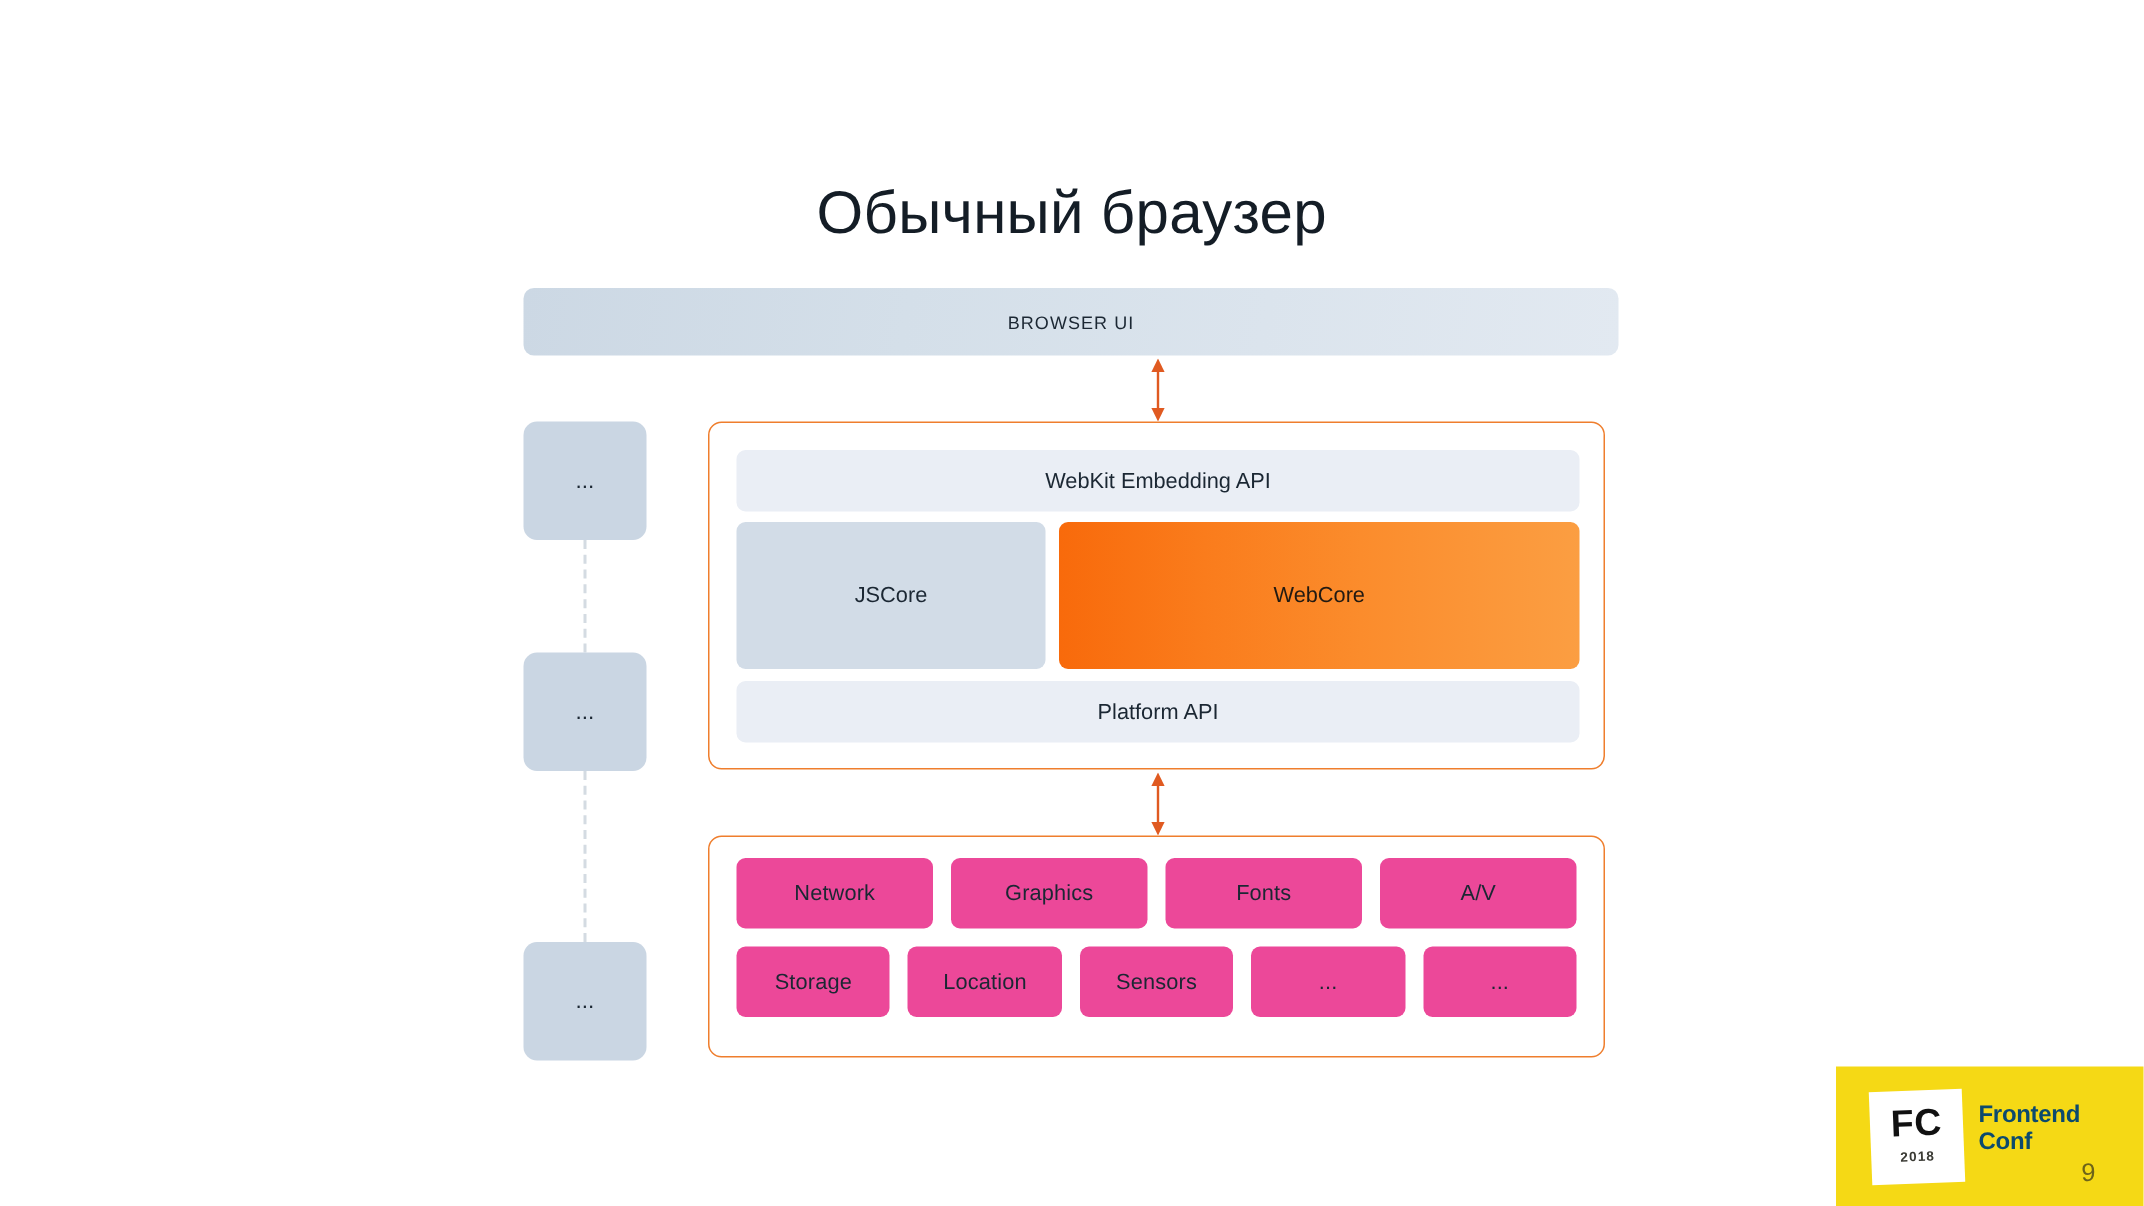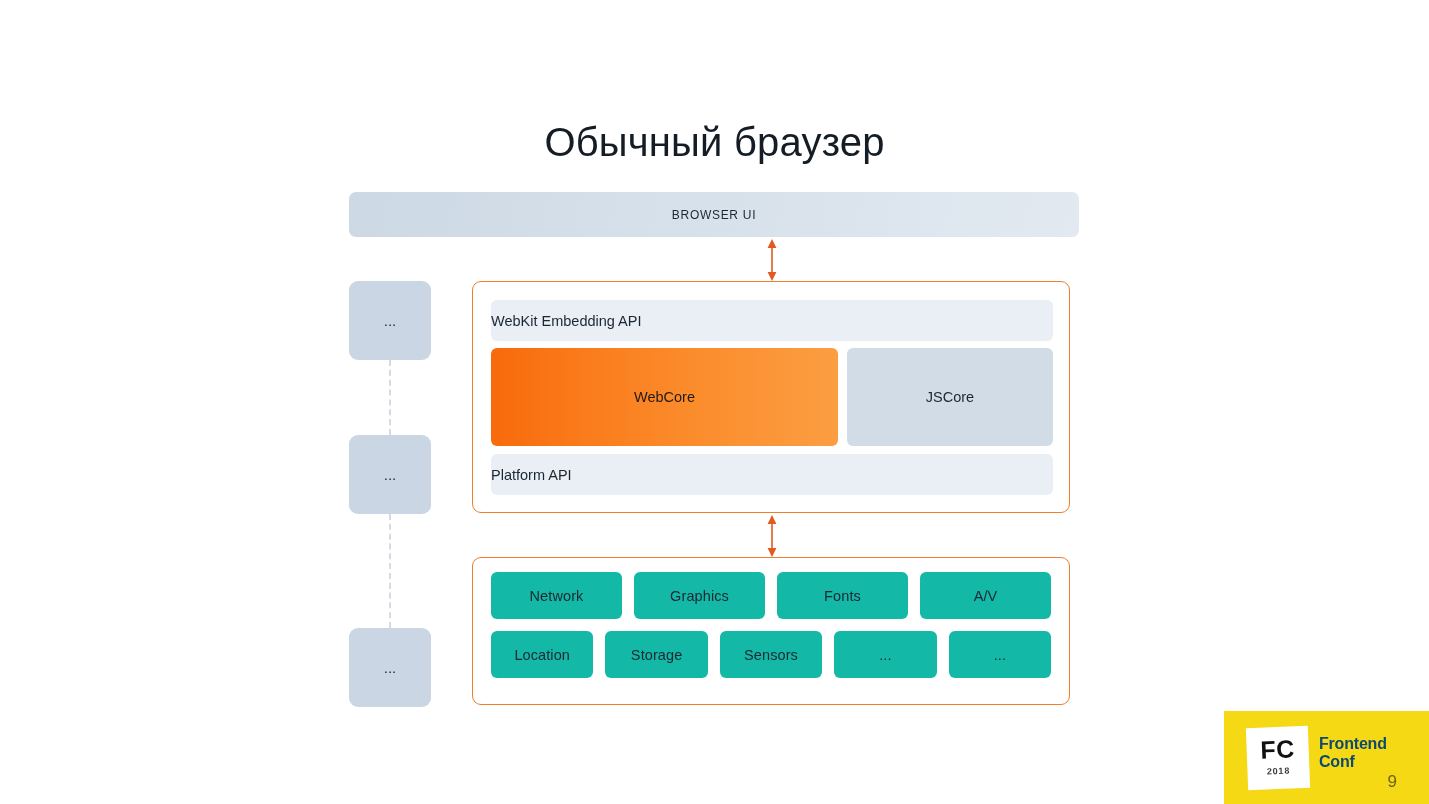--- a/index.html
+++ b/index.html
@@ -77,20 +77,21 @@
     height: 148px;
     padding: 14px 18px;
   }
 
   
   .light-panel {
     background: #eaeef5;
     border-radius: 6px;
     display: flex;
     align-items: center;
+    justify-content: center;
     font-size: 14.5px;
     color: #1b2733;
     box-sizing: border-box;
   }
   #webkit-embedding-api {
     position: absolute;
     left: 18px;
     top: 18px;
     width: 562px;
     height: 41px;
@@ -135,21 +136,21 @@
 
   
   .tile-row {
     display: flex;
     gap: 12px;
     height: 47px;
   }
   .tile-row + .tile-row { margin-top: 12px; }
   .tile {
     flex: 1 1 0;
-    background: #14b8a6;
+    background: #ec4899;
     border-radius: 6px;
     display: flex;
     align-items: center;
     justify-content: center;
     font-size: 14.5px;
     color: #1b2733;
     letter-spacing: 0.1px;
   }
 
   
@@ -265,25 +266,25 @@
   </svg>
 </div>
 
 <div id="webkit-box" class="framed-box">
 
   <div id="webkit-embedding-api" class="light-panel">
     <span>WebKit Embedding API</span>
   </div>
 
   <div id="core-row">
+    <div id="jscore-box">
+      <span>JSCore</span>
+    </div>
     <div id="webcore-box">
       <span>WebCore</span>
-    </div>
-    <div id="jscore-box">
-      <span>JSCore</span>
     </div>
   </div>
 
   <div id="platform-api" class="light-panel">
     <span>Platform API</span>
   </div>
 </div>
 
 <div id="arrow-bottom" class="dbl-arrow">
   <svg width="22" height="42" viewBox="0 0 22 42" xmlns="http://www.w3.org/2000/svg">
@@ -303,24 +304,24 @@
       </div>
     <div class="tile">
         <span>Fonts</span>
       </div>
     <div class="tile">
         <span>A/V</span>
       </div>
   </div>
   <div class="tile-row">
     <div class="tile">
+        <span>Storage</span>
+      </div>
+    <div class="tile">
         <span>Location</span>
-      </div>
-    <div class="tile">
-        <span>Storage</span>
       </div>
     <div class="tile">
         <span>Sensors</span>
       </div>
     <div class="tile">
         <span>...</span>
       </div>
     <div class="tile">
         <span>...</span>
       </div>

